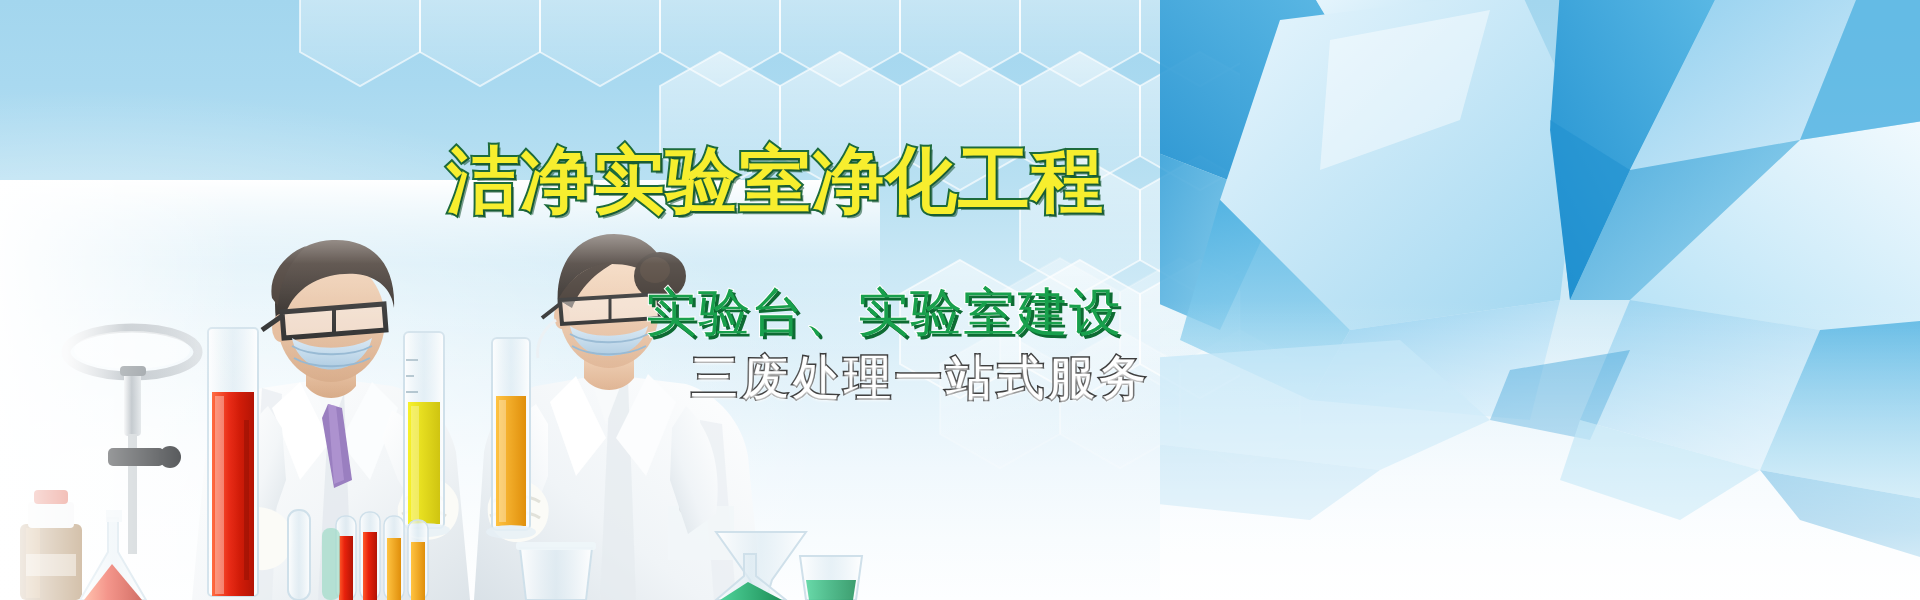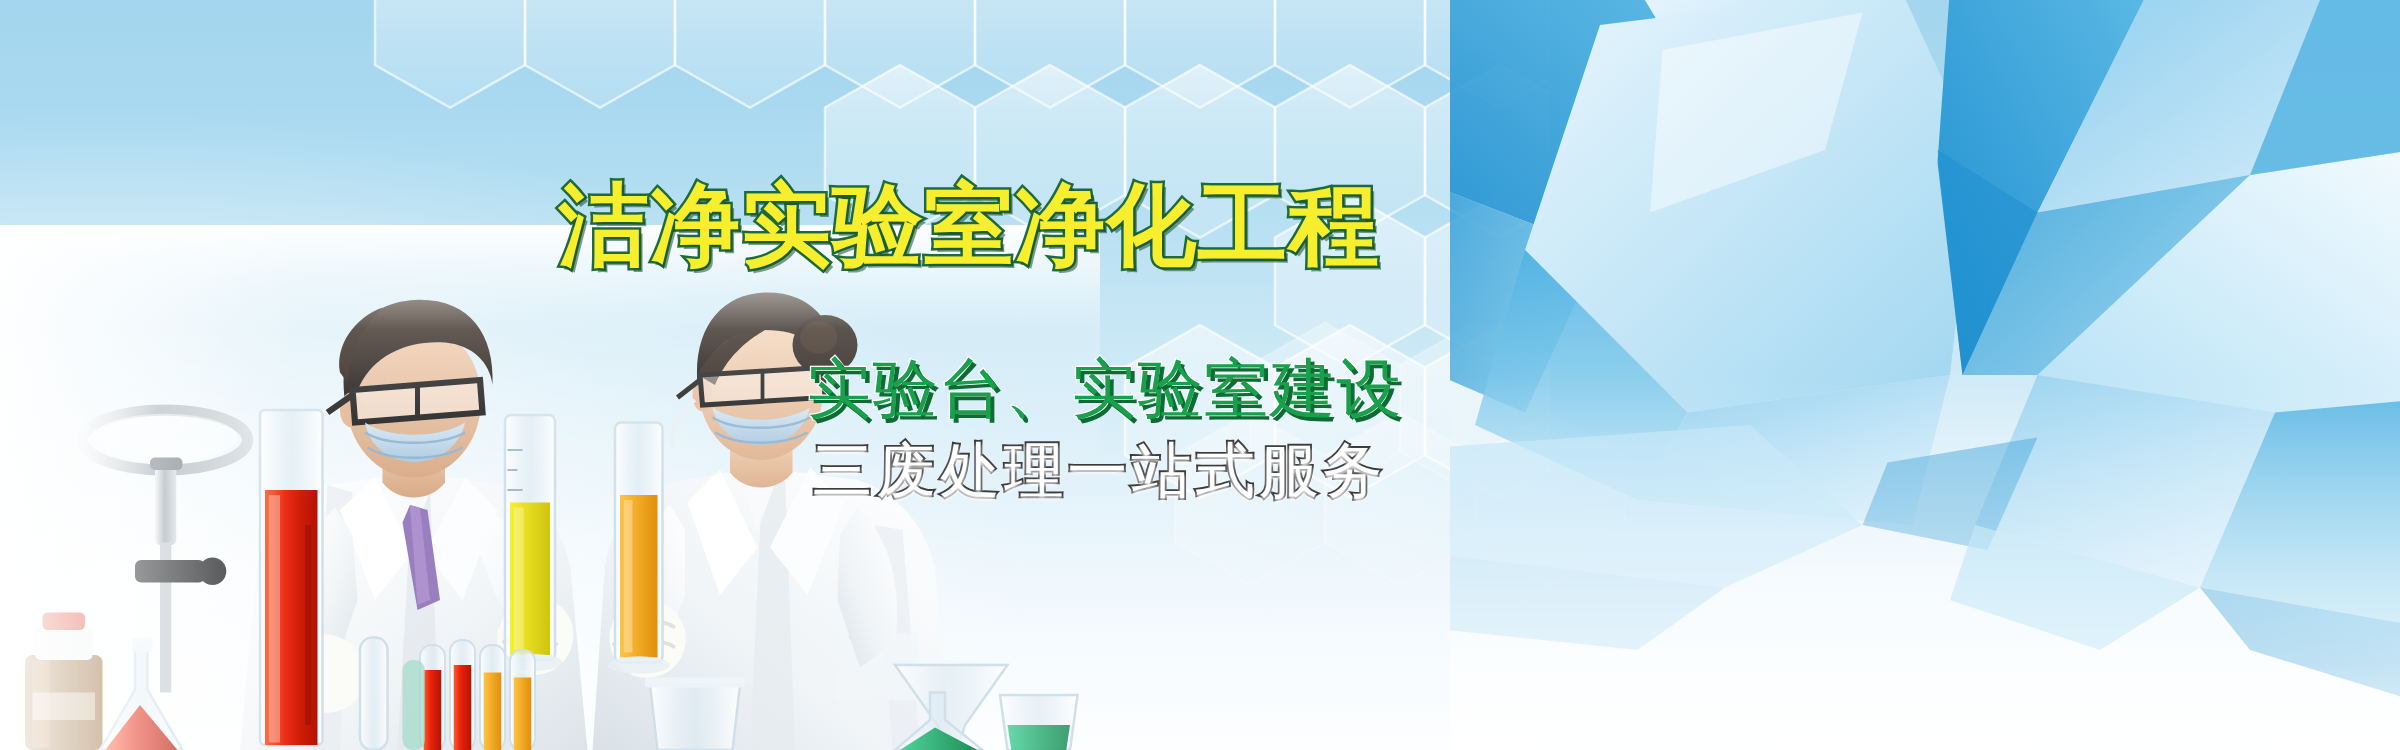--- a/index.html
+++ b/index.html
@@ -44,21 +44,21 @@
   .line2 { position:absolute; left:645px; top:285px; width:540px;
     font-size:52px; line-height:54px; font-weight:400; letter-spacing:1px;
     color:#18a04c; white-space:nowrap;
     -webkit-text-stroke:2px #ffffff; paint-order:stroke fill;
     text-shadow:3px 3px 0 #0d6b33; }
 
   .line3 { position:absolute; left:650px; top:352px; width:540px;
     font-size:48px; line-height:50px; font-weight:400; letter-spacing:3px;
     color:#ffffff; white-space:nowrap;
     -webkit-text-stroke:3px #3b3b3b; paint-order:stroke fill;
-    text-shadow:0 2px 3px rgba(255,255,255,.9); }
+    text-shadow:0 2px 3px rgba(255,255,255,.9);text-align:center; }
 </style>
 </head>
 <body>
 
 <div id="banner">
 
   <div class="bg-base"></div>
   <div class="bg-left-wash"></div>
 
   <div class="hexlayer">

